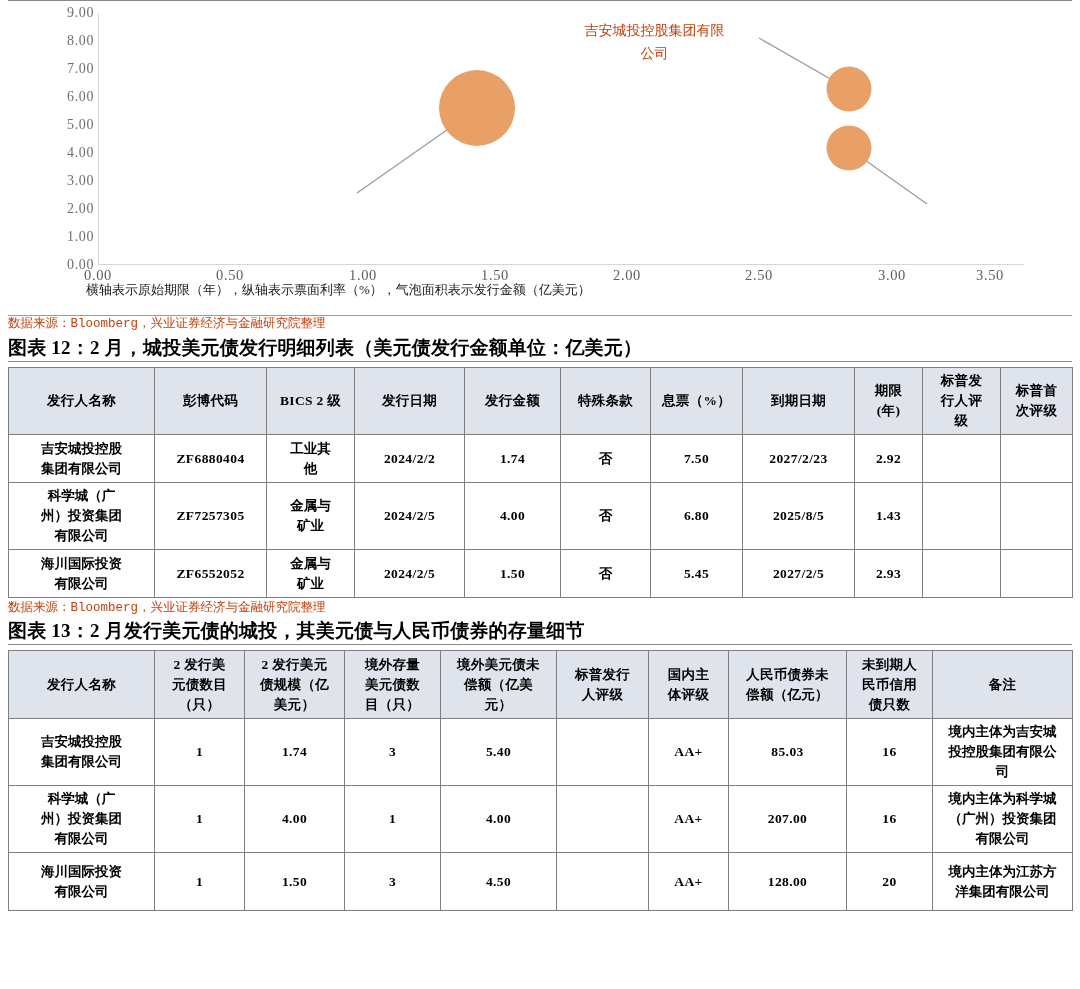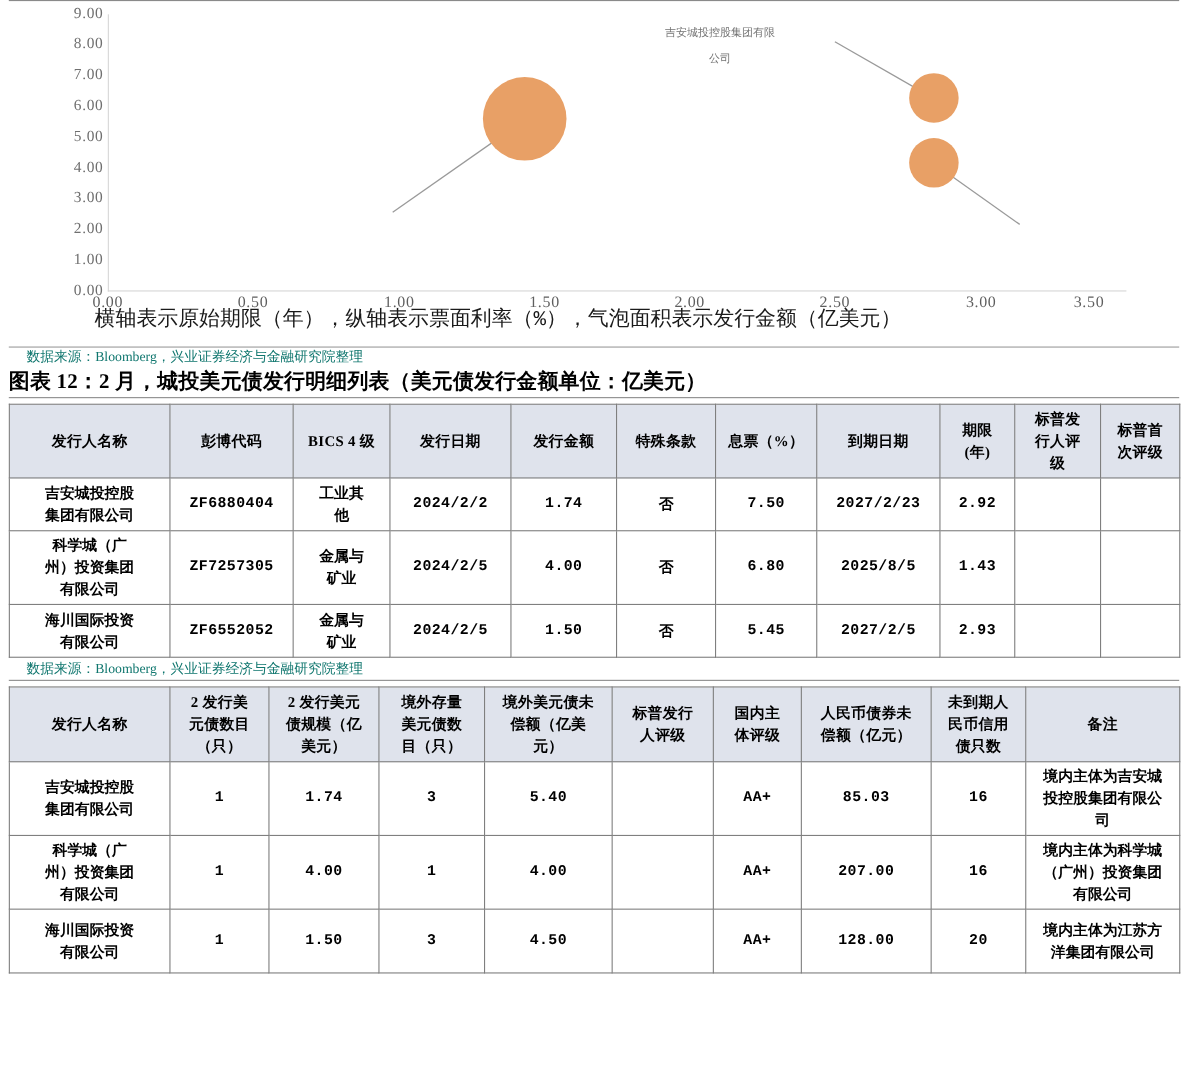--- a/index.html
+++ b/index.html
@@ -27,23 +27,23 @@
     padding-left: 8px;
   }
   .rule-under {
     border-bottom: 1.6px solid #8a8a8a;
     width: 1064px;
     margin-left: 8px;
   }
   .src-line {
     font-size: 12.5px;
     line-height: 17px;
-    color: #0f766e;
-    padding-left: 24px;
-    font-family: Liberation Serif, serif;
+    color: #c2410c;
+    padding-left: 8px;
+    font-family: Liberation Mono, monospace;
   }
   .rule-above-src {
     border-top: 1.3px solid #9b9b9b;
     width: 1064px;
     margin-left: 8px;
   }
 
   
   .chart-wrap {
     position: relative;
@@ -96,36 +96,36 @@
     white-space: nowrap;
   }
   .bubble {
     position: absolute;
     border-radius: 50%;
     background: #e8a066;
     transform: translate(-50%, -50%);
   }
   .bub-label {
     position: absolute;
-    font-size: 10px;
+    font-size: 14px;
     line-height: 23px;
-    color: #737373;
+    color: #c2410c;
     font-family: "Liberation Serif", "DejaVu Serif", serif;
     text-align: center;
     white-space: pre-line;
   }
   .leader { position: absolute; overflow: visible; }
   .chart-note {
-    font-size: 19px;
+    font-size: 13px;
     line-height: 22px;
     color: #1a1a1a;
     text-align: left;
     padding-left: 86px;
     margin-top: 6px;
-    font-family: Liberation Mono, monospace;
+    font-family: Liberation Serif, serif;
   }
 
   
   table {
     border-collapse: collapse;
     width: 1064px;
     margin-left: 8px;
     table-layout: fixed;
   }
   table th, table td {
@@ -137,21 +137,21 @@
     line-height: 20px;
     padding: 3px 2px;
     color: #000;
   }
   table th {
     background: #dfe3ec;
     font-weight: bold;
     letter-spacing: 0.3px;
   }
   table td { background: #ffffff; font-weight: bold; }
-  td.num, th.num { font-family: Liberation Mono, monospace; letter-spacing: 0.4px; }
+  td.num, th.num { font-family: Liberation Serif, serif; letter-spacing: 0.4px; }
   #table12 tbody tr { height: 48px; }
   #table12 tbody tr:nth-child(2) { height: 56px; }
   #table13 tbody tr { height: 58px; }
   #table13 tbody tr:nth-child(2) { height: 62px; }
   #table12 thead tr { height: 52px; }
   #table13 thead tr { height: 68px; }
 </style>
 </head>
 <body>
 
@@ -221,21 +221,21 @@
         <col style="width:92px">
         <col style="width:112px">
       <col style="width:68px">
         <col style="width:78px">
         <col style="width:72px">
     </colgroup>
     <thead>
       <tr>
         <th>发行人名称</th>
         <th>彭博代码</th>
-        <th>BICS 4 级</th>
+        <th>BICS 2 级</th>
         <th>发行日期</th>
         <th>发行金额</th>
         <th>特殊条款</th>
         <th>息票（%）</th>
         <th>到期日期</th>
         <th style="white-space:pre-line">期限
 (年)</th>
         <th style="white-space:pre-line">标普发
 行人评
 级</th>
@@ -289,20 +289,21 @@
         <td class="num">2.93</td>
         <td></td>
         <td></td>
       </tr>
     </tbody>
   </table>
   <div class="src-line" style="margin-top:2px">数据来源：Bloomberg，兴业证券经济与金融研究院整理</div>
 </div>
 
 <div style="margin-top:1px">
+  <div class="fig-title">图表 13：2 月发行美元债的城投，其美元债与人民币债券的存量细节</div>
   <div class="rule-under" style="margin-bottom:5px"></div>
 
   <table id="table13">
     <colgroup>
       <col style="width:146px">
         <col style="width:90px">
         <col style="width:100px">
         <col style="width:96px">
       <col style="width:116px">
         <col style="width:92px">

